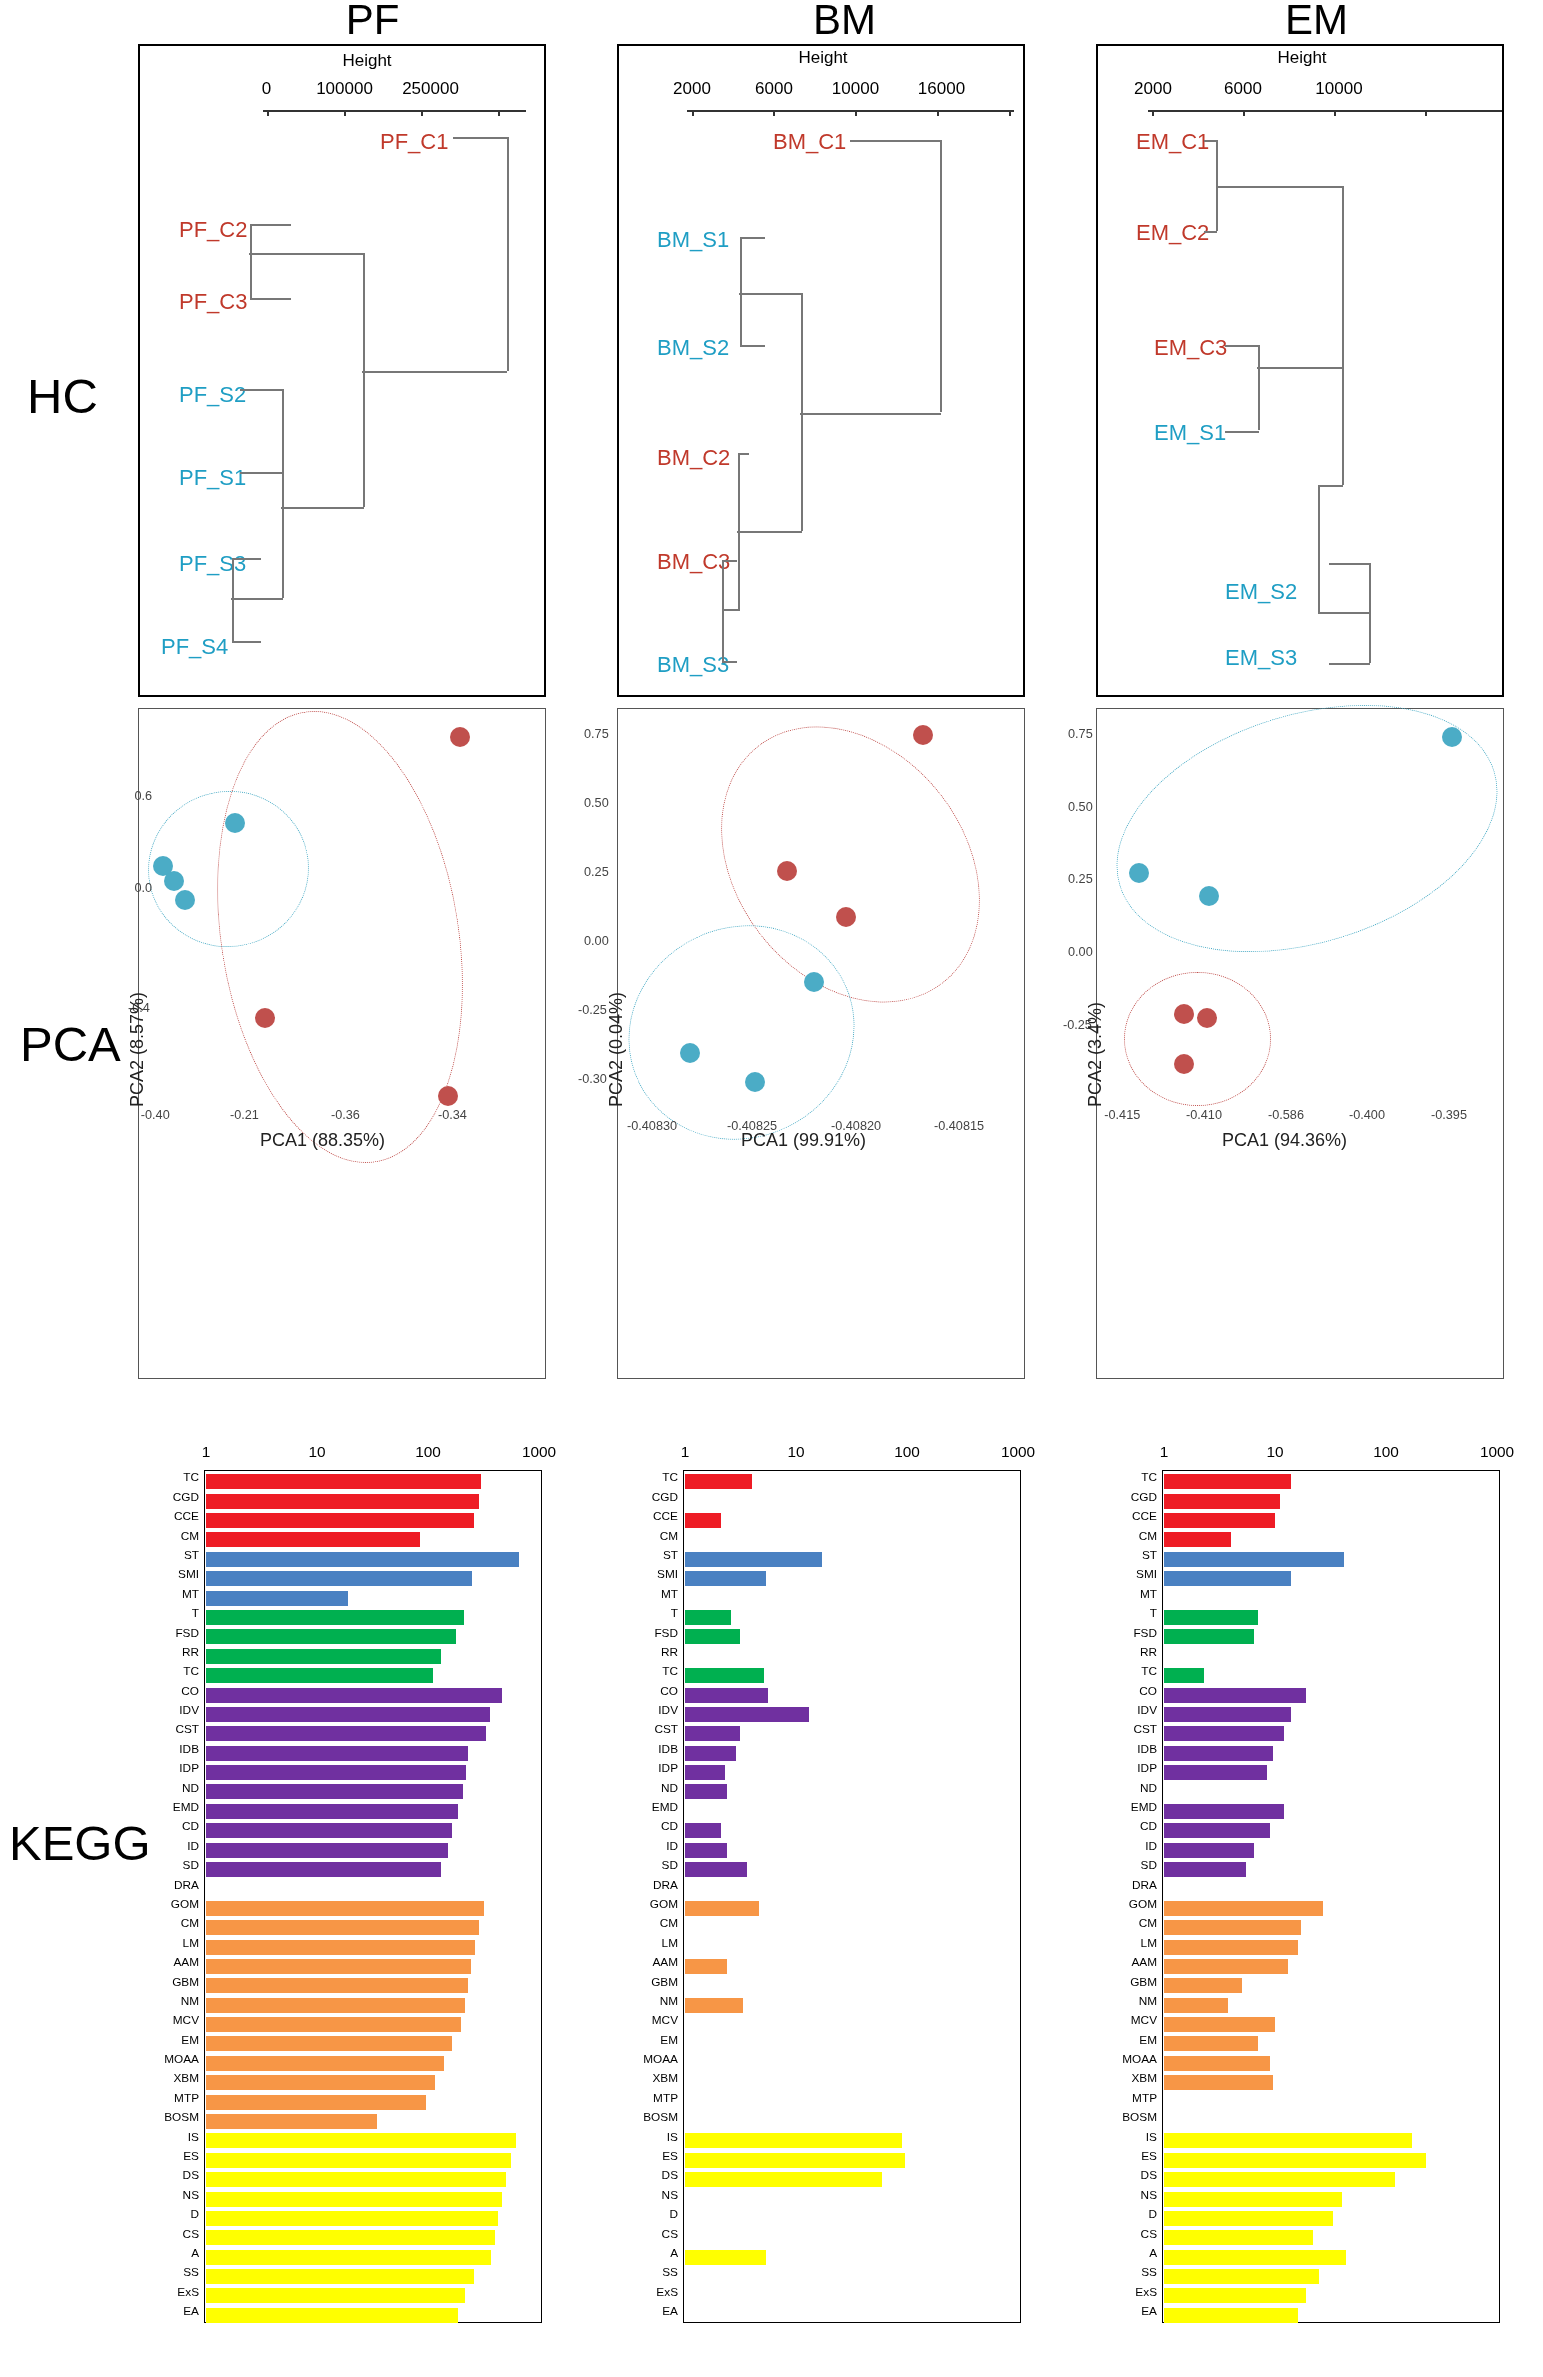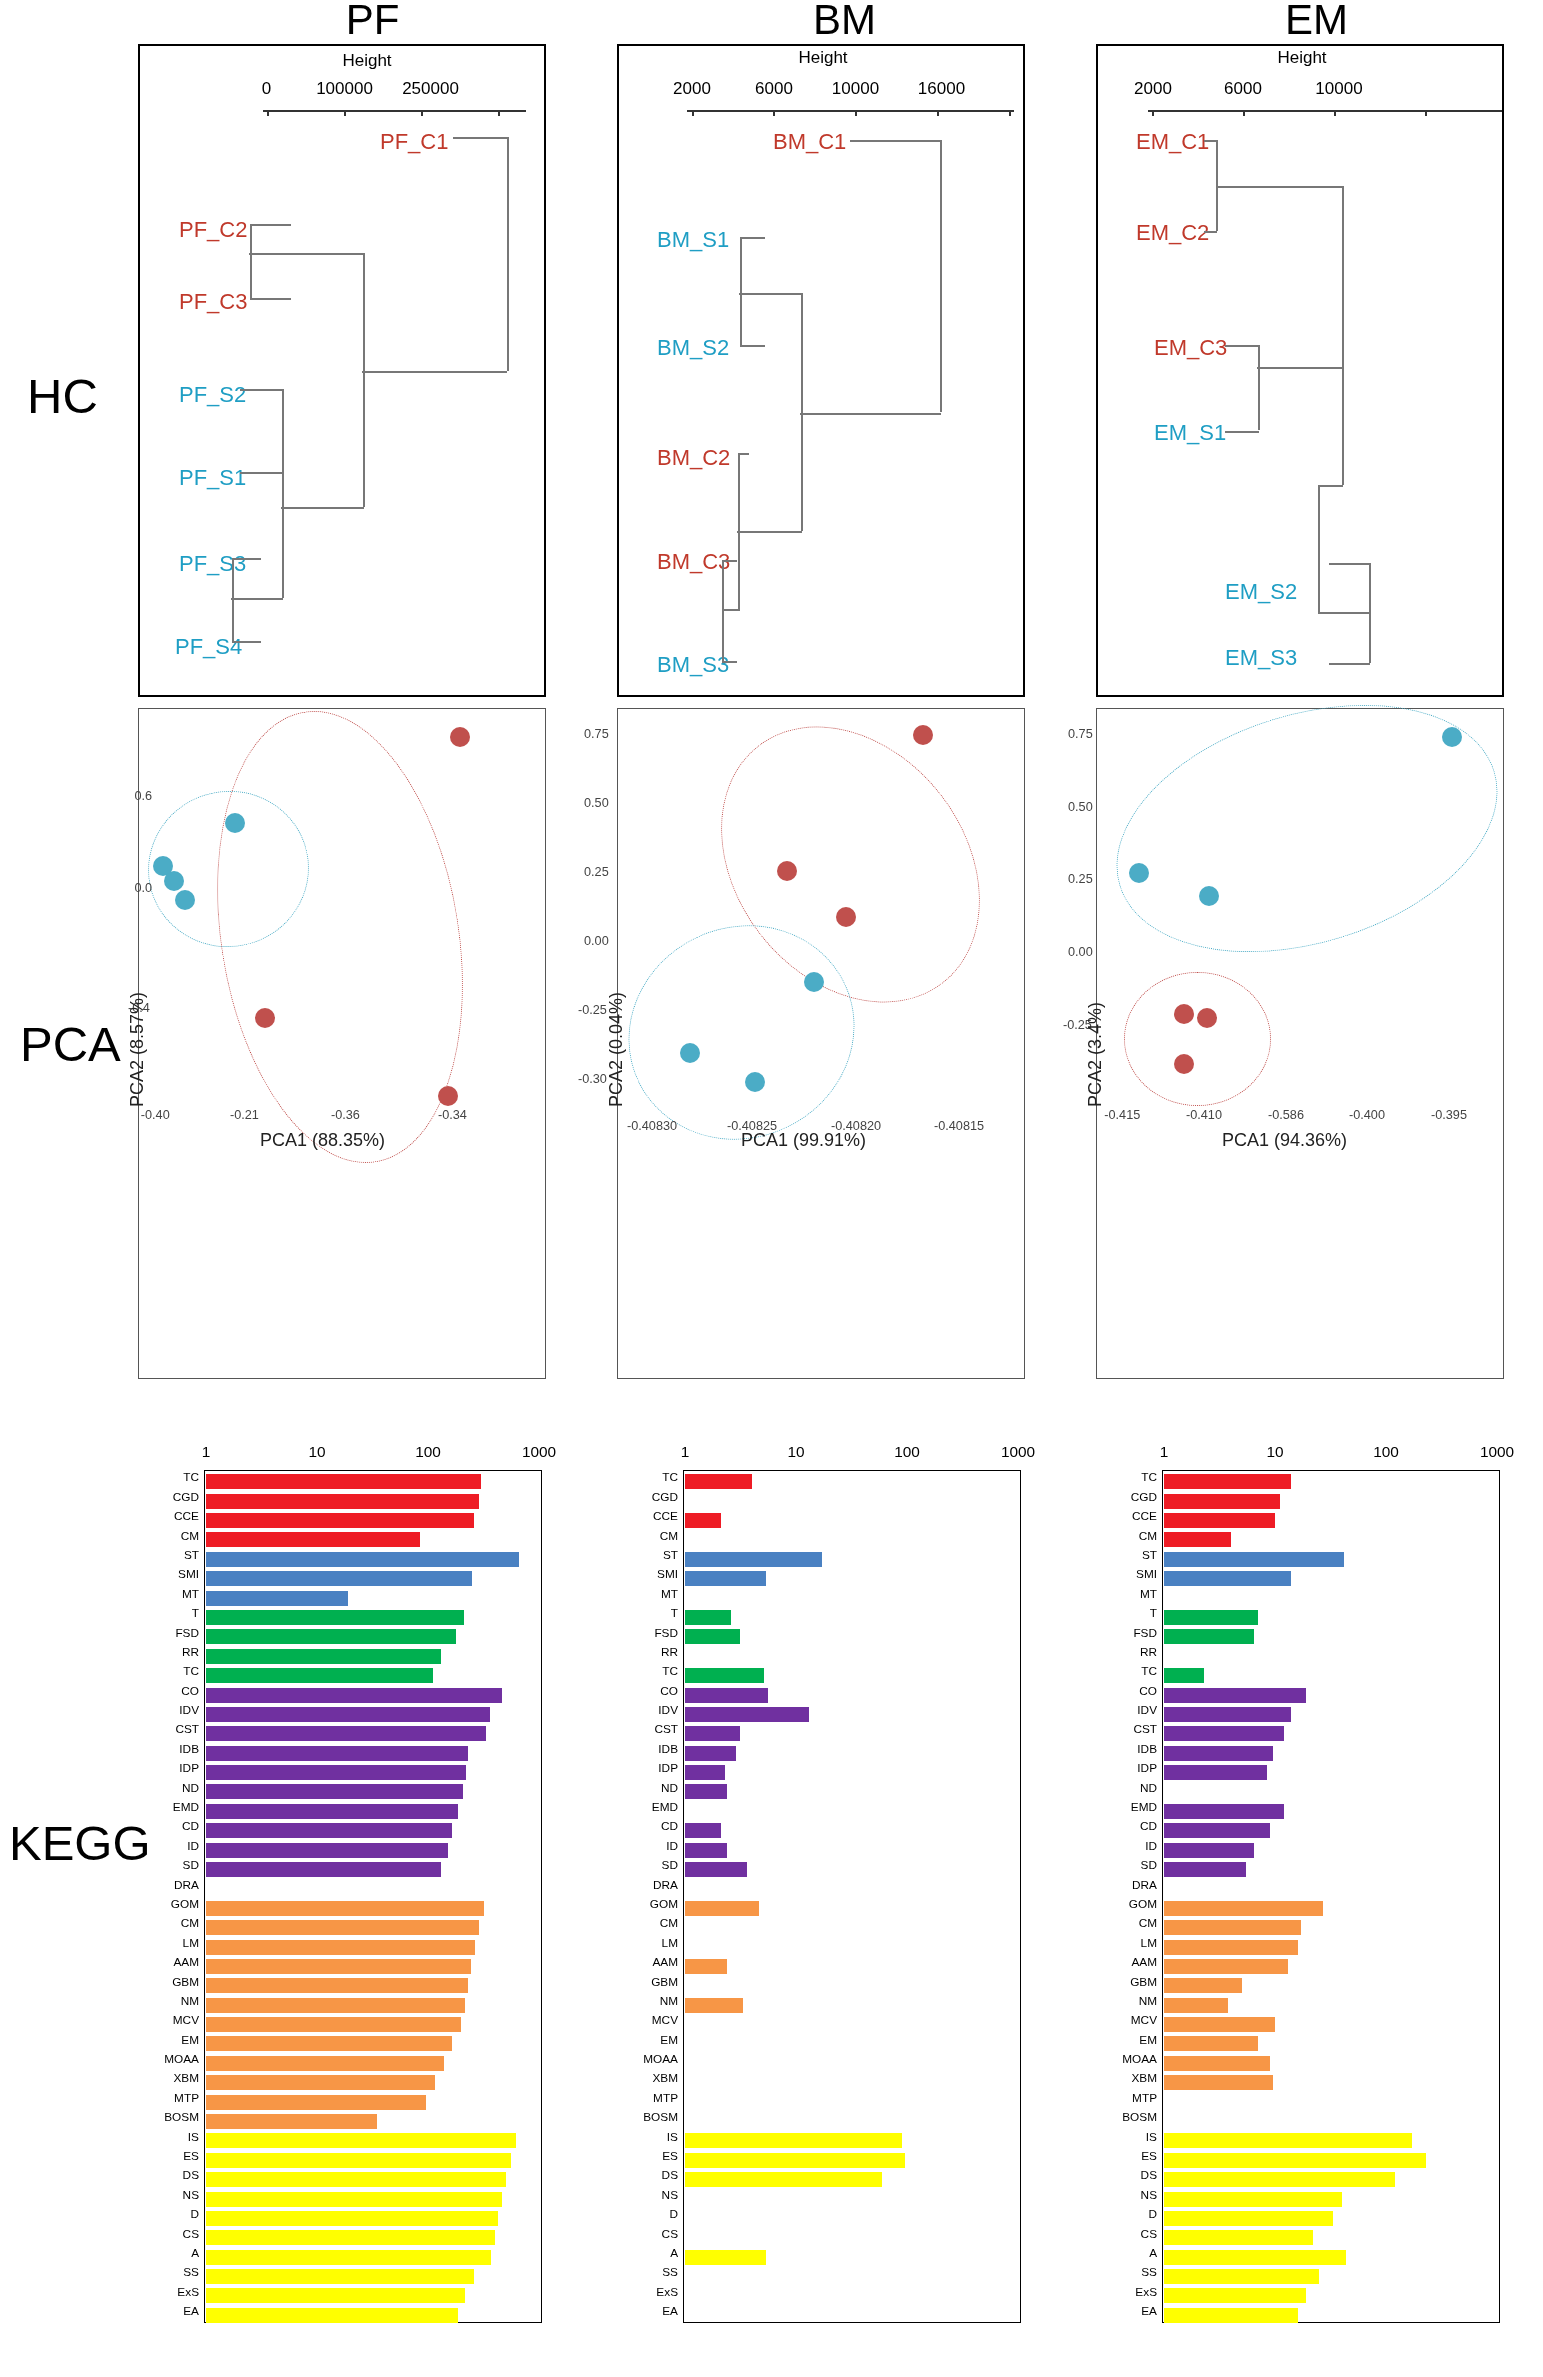--- a/index.html
+++ b/index.html
@@ -63,21 +63,21 @@
     <div class="axis-tick" style="left:104px;top:33px;width:45px;">0</div>
     <div class="axis-tick" style="left:159px;top:33px;width:91px;">100000</div>
     <div class="axis-tick" style="left:245px;top:33px;width:91px;">250000</div>
 
     <div class="dlabel c" style="left:240px;top:83px;">PF_C1</div>
     <div class="dlabel c" style="left:39px;top:171px;">PF_C2</div>
     <div class="dlabel c" style="left:39px;top:243px;">PF_C3</div>
     <div class="dlabel s" style="left:39px;top:336px;">PF_S2</div>
     <div class="dlabel s" style="left:39px;top:419px;">PF_S1</div>
     <div class="dlabel s" style="left:39px;top:505px;">PF_S3</div>
-    <div class="dlabel s" style="left:35px;top:588px;">PF_S4</div>
+    <div class="dlabel s" style="left:21px;top:588px;">PF_S4</div>
 
     <div class="hline" style="left:313px;top:91px;width:54px;"></div>
     <div class="vline" style="left:367px;top:91px;height:234px;"></div>
     <div class="hline" style="left:222px;top:325px;width:145px;"></div>
     <div class="vline" style="left:223px;top:207px;height:119px;"></div>
     <div class="hline" style="left:109px;top:207px;width:115px;"></div>
     <div class="vline" style="left:110px;top:178px;height:76px;"></div>
     <div class="hline" style="left:110px;top:178px;width:41px;"></div>
     <div class="hline" style="left:110px;top:252px;width:41px;"></div>
     <div class="vline" style="left:223px;top:325px;height:136px;"></div>

